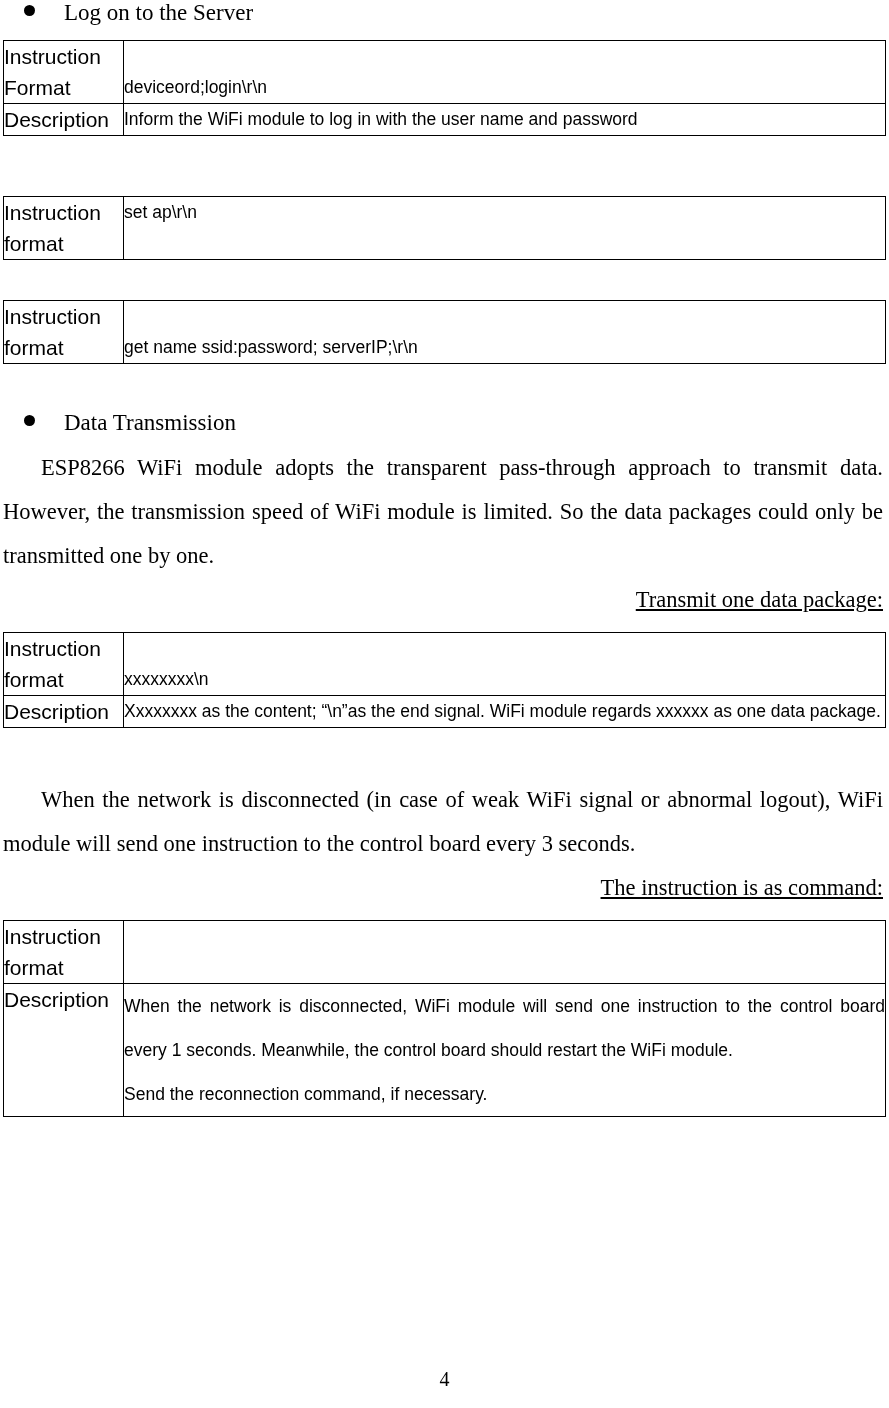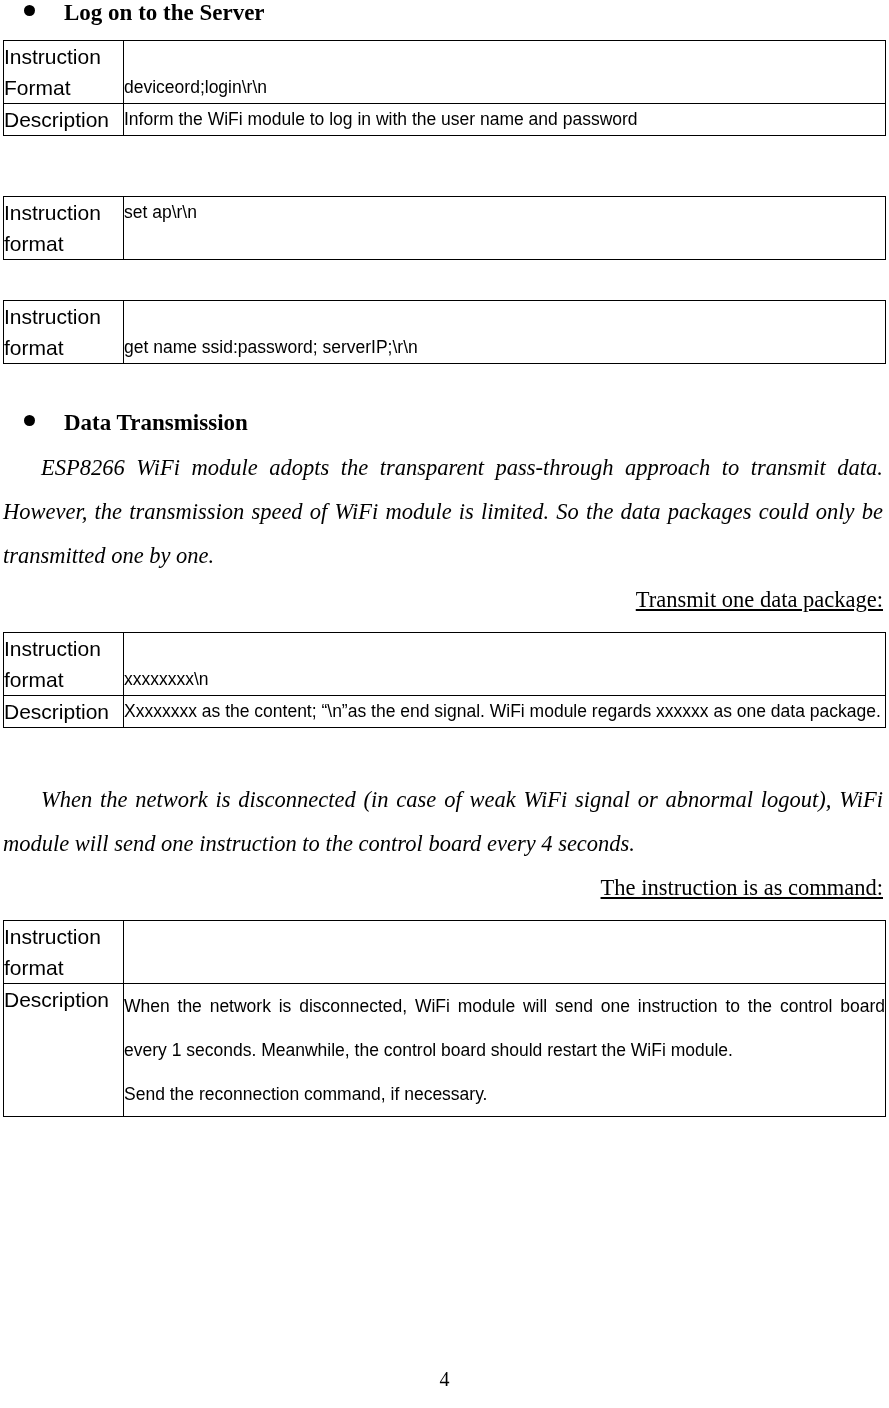--- a/index.html
+++ b/index.html
@@ -26,21 +26,20 @@
 
   
   .bullet-heading {
     display: flex;
     align-items: baseline;
     font-family: "Liberation Serif", serif;
     font-size: 23px;
     line-height: 26px;
     margin: 0;
     padding-left: 24px;
-    font-weight: bold;
   }
   .bullet-heading .bullet-glyph {
     display: inline-block;
     width: 11px;
     height: 11px;
     border-radius: 50%;
     background: #000;
     margin-right: 29px;
     position: relative;
     top: -4px;
@@ -55,21 +54,20 @@
     font-family: "Liberation Serif", serif;
     font-size: 22.5px;
     line-height: 44px;
     text-align: justify;
     text-justify: inter-word;
     margin: 0;
     padding: 0 6px 0 3px;
   }
   .para.indent {
     text-indent: 38px;
-    font-style: italic;
   }
   .para.noindent-line {
     text-indent: 38px;
     text-align: right;
     text-decoration: underline;
   }
 
   
   table.instr-table {
     border-collapse: collapse;
@@ -224,21 +222,21 @@
         <td class="value-cell">Xxxxxxxx as the content; “\n”as the end signal. WiFi module regards xxxxxx as one data package.</td>
       </tr>
     </tbody>
   </table>
 
   <div class="gap-40"></div>
 
 
   <div class="gap-10"></div>
 
-  <p class="para indent">When the network is disconnected (in case of weak WiFi signal or abnormal logout), WiFi module will send one instruction to the control board every 4 seconds.</p>
+  <p class="para indent">When the network is disconnected (in case of weak WiFi signal or abnormal logout), WiFi module will send one instruction to the control board every 3 seconds.</p>
 
   <p class="para noindent-line">The instruction is as command:</p>
 
   <div class="gap-10"></div>
 
   <table class="instr-table">
     <tbody>
       <tr>
         <td class="label-cell">
           <span class="value-line">Instruction</span>

